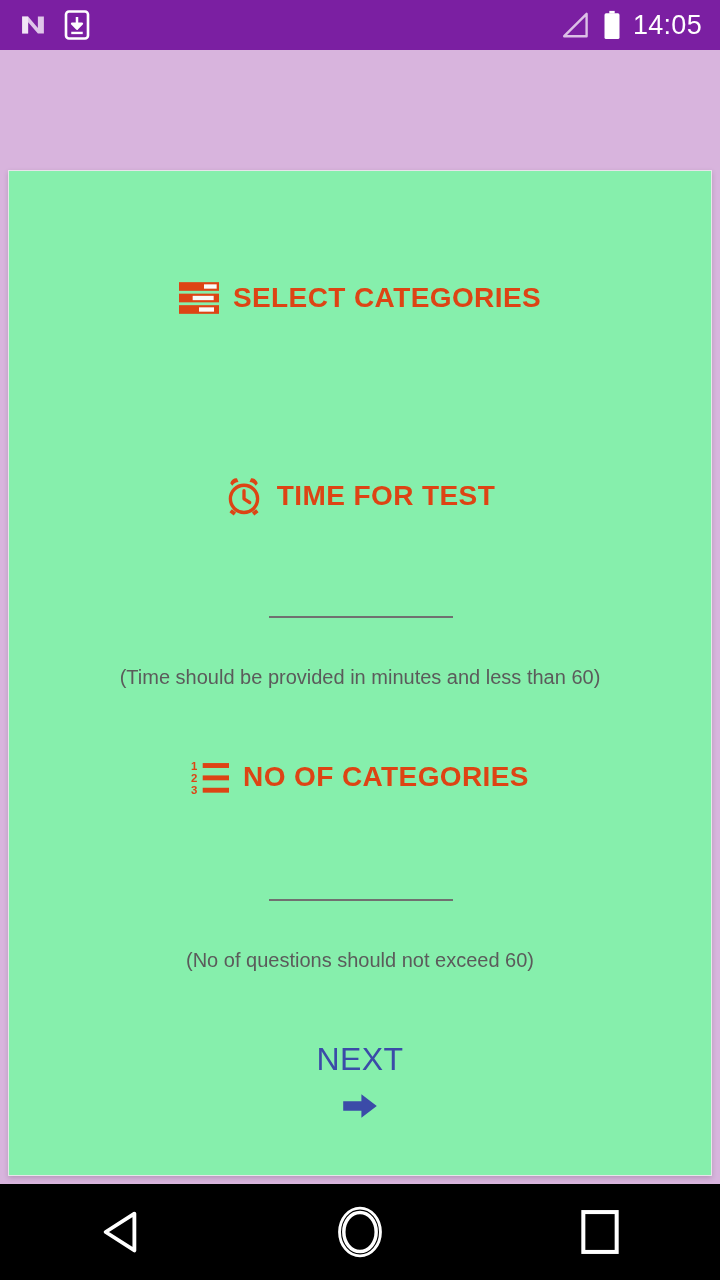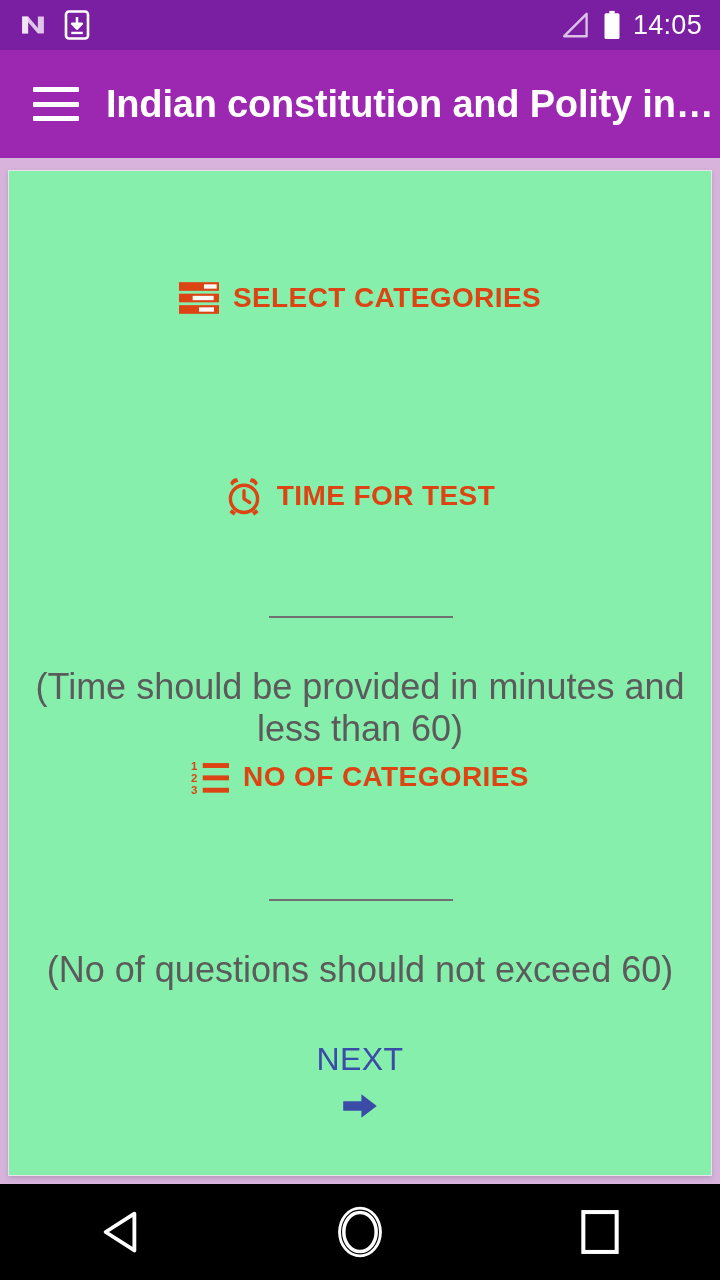--- a/index.html
+++ b/index.html
@@ -65,21 +65,21 @@
 
   .field {
     position:absolute; left:260px; width:184px; height:2px;
     background:#707070;
   }
   .f-time      { top:445px; }
   .f-questions { top:728px; }
 
   .hint {
     position:absolute; left:0; width:100%; text-align:center;
-    color:#5b5b5b; font-size:36px; font-weight:400;
+    color:#5b5b5b; font-size:20px; font-weight:400;
   }
   .h-time      { top:495px; }
   .h-questions { top:778px; }
 
   .next-btn {
     position:absolute; left:0; top:870px; width:100%;
     display:flex; align-items:center; justify-content:center; gap:14px;
     cursor:pointer;
     flex-direction:column;
   }
@@ -132,28 +132,20 @@
       <span>
         <svg class="icon-batt" viewBox="0 0 12 20" aria-hidden="true">
           <rect x="4.2" y="0.6" width="3.6" height="1.8" fill="#ffffff"></rect>
           <rect x="1" y="2.2" width="10" height="17.2" rx="1.1" ry="1.1" fill="#ffffff"></rect>
         </svg>
       </span>
       <span class="sb-time">14:05</span>
     </div>
   </div>
 
-  <div class="toolbar">
-    <div class="hamburger">
-      <span></span>
-      <span></span>
-      <span></span>
-    </div>
-    <div class="toolbar-title">Indian constitution and Polity in…</div>
-  </div>
 
   <div class="card">
 
     <div class="row r-categories">
       <span>
         <svg class="ico ico-cat" viewBox="0 0 24 20" aria-hidden="true">
           <rect x="0" y="0.5" width="24" height="5.2" fill="#dd4414"></rect>
           <rect x="15" y="1.8" width="7.6" height="2.6" fill="#fafafa"></rect>
           <rect x="0" y="7.4" width="24" height="5.2" fill="#dd4414"></rect>
           <rect x="8.2" y="8.7" width="12.6" height="2.6" fill="#fafafa"></rect>

